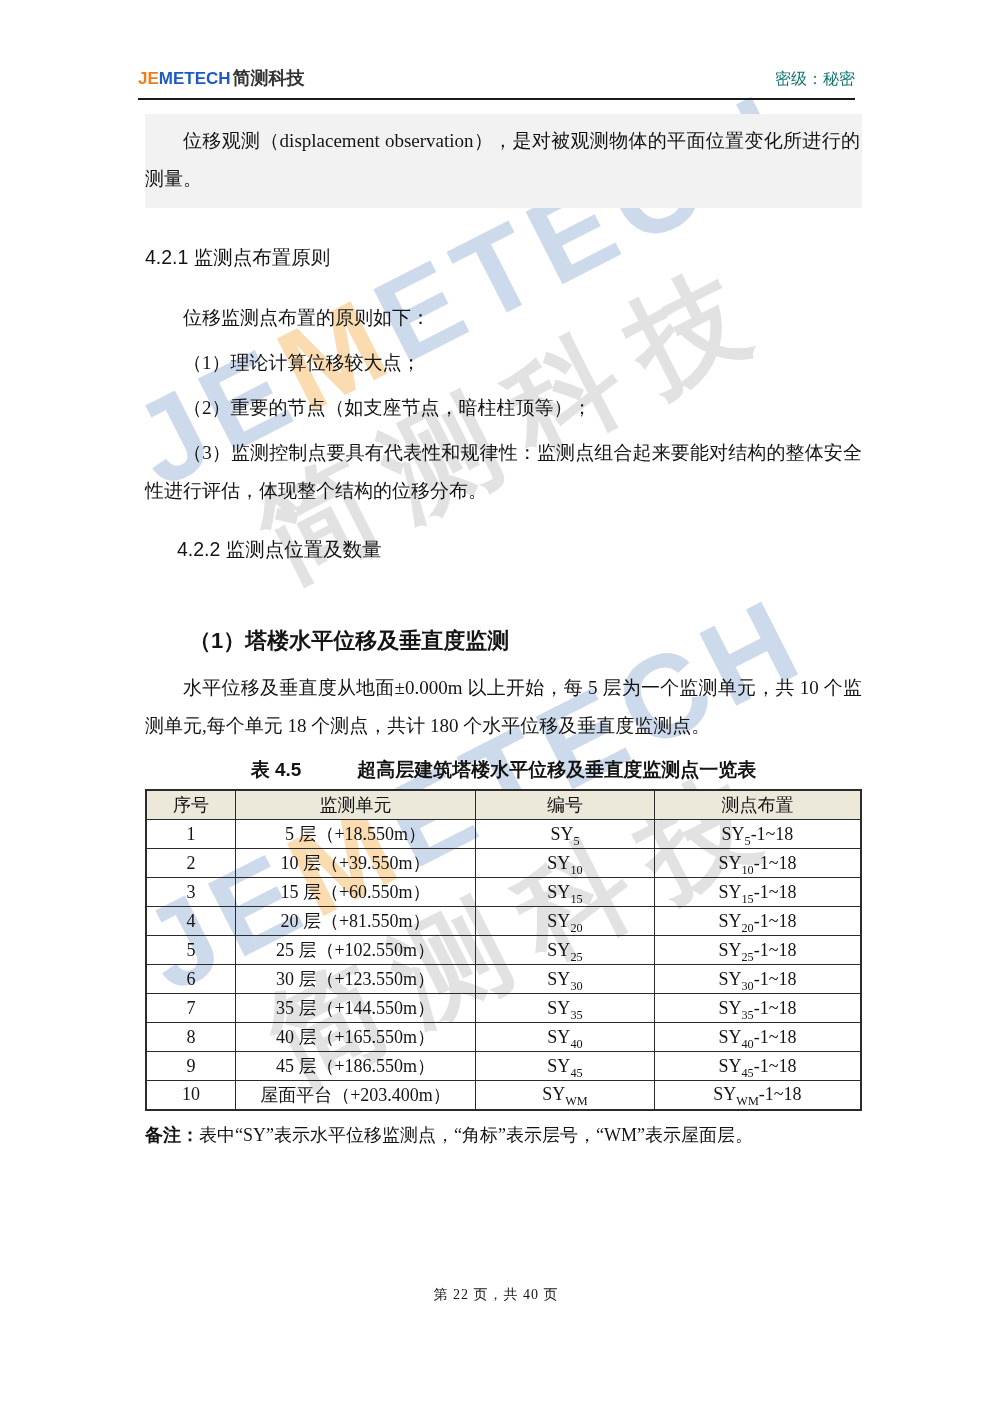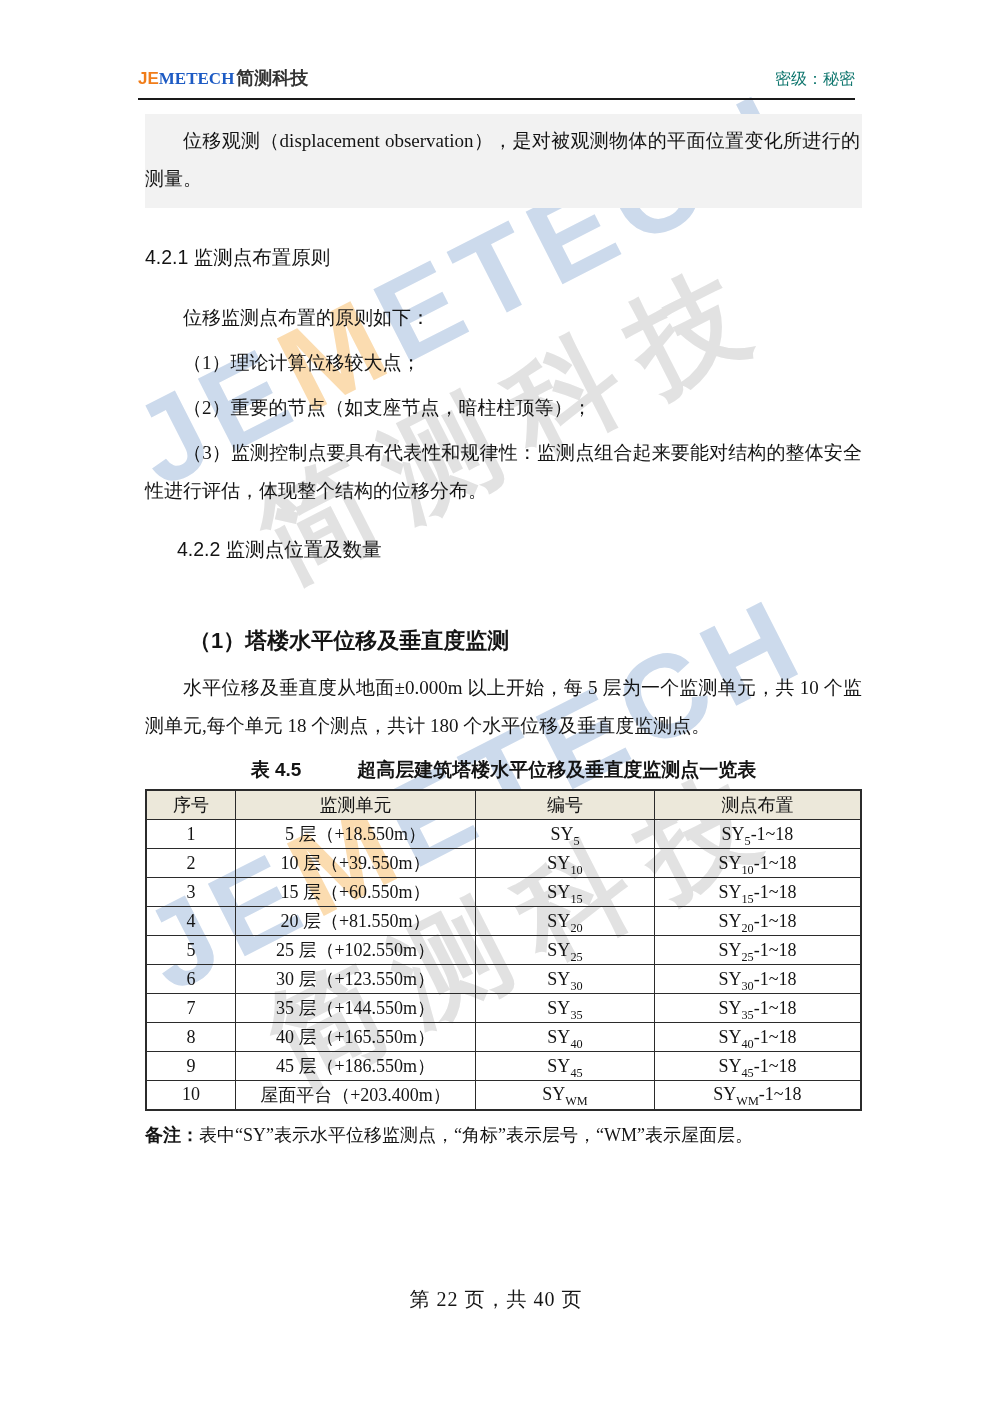--- a/index.html
+++ b/index.html
@@ -33,21 +33,21 @@
     line-height:1; padding-left:70px; margin-top:26px;
   }
   
   .doc-header{
     position:absolute; left:138px; right:137px; top:66px; z-index:2;
     display:flex; justify-content:space-between; align-items:flex-end;
     padding-bottom:8px; border-bottom:2px solid #1a1a1a;
   }
   .logo{font-family:"Liberation Sans","DejaVu Sans",sans-serif; font-weight:bold; font-size:17px; letter-spacing:0;}
   .lg-je{color:var(--logo-orange);}
-  .lg-metech{color:var(--logo-blue);font-family:Liberation Serif, serif;}
+  .lg-metech{color:var(--logo-blue);}
   .lg-cn{color:var(--logo-cn); margin-left:2px; font-size:18px;}
   .classification{font-size:16px; color:#0f766e;}
   
   .content{position:absolute; left:145px; right:130px; top:114px; z-index:1;}
   .para{font-size:19px; line-height:2.0; text-align:justify; text-indent:2em;}
   .intro{background:var(--highlight-bg); padding:8px 2px 10px 0;}
   .h-num{
     font-family:"Liberation Sans","DejaVu Sans",sans-serif; font-weight:normal;
     font-size:19.5px; line-height:1.2;
   }
@@ -75,21 +75,21 @@
   }
   table.monitor{border:2px solid var(--border);}
   table.monitor thead th{background:var(--thead-bg); height:30px;}
   col.c1{width:12.5%;} col.c2{width:33.6%;} col.c3{width:25%;} col.c4{width:28.9%;}
   sub{font-size:0.68em; line-height:0;}
   .note{margin-top:11px; font-size:18px; line-height:1.5;}
   .note-label{font-family:"Liberation Sans","DejaVu Sans",sans-serif; font-weight:bold;}
   
   .doc-footer{
     position:absolute; left:0; right:0; top:1286px; z-index:1;
-    text-align:center; font-size:20px; letter-spacing:1px;
+    text-align:center; font-size:14px; letter-spacing:1px;
   }
 </style>
 </head>
 <body>
 
 <div class="page">
 
   <div class="wm" id="wm1">
     <div class="wm-latin"><span>JE</span><span class="wm-m">M</span><span>ETECH</span></div>
     <div class="wm-cn">简测科技</div>

